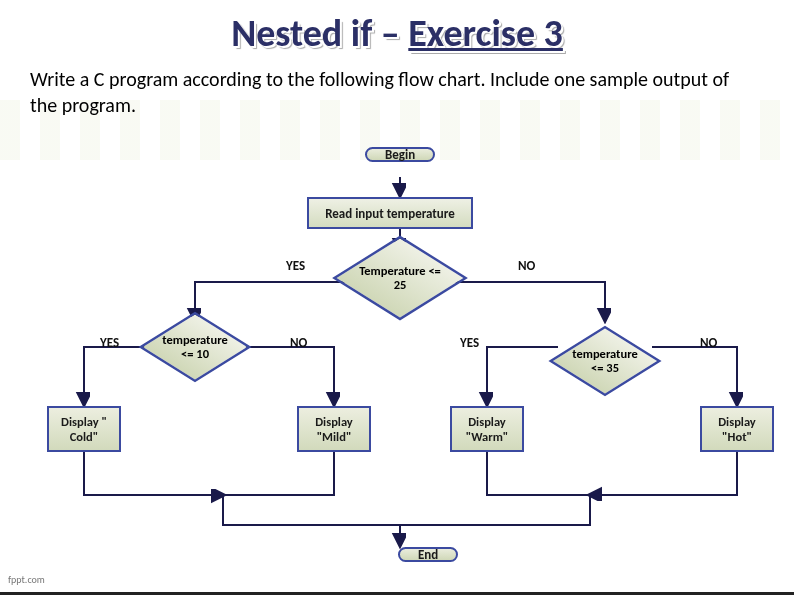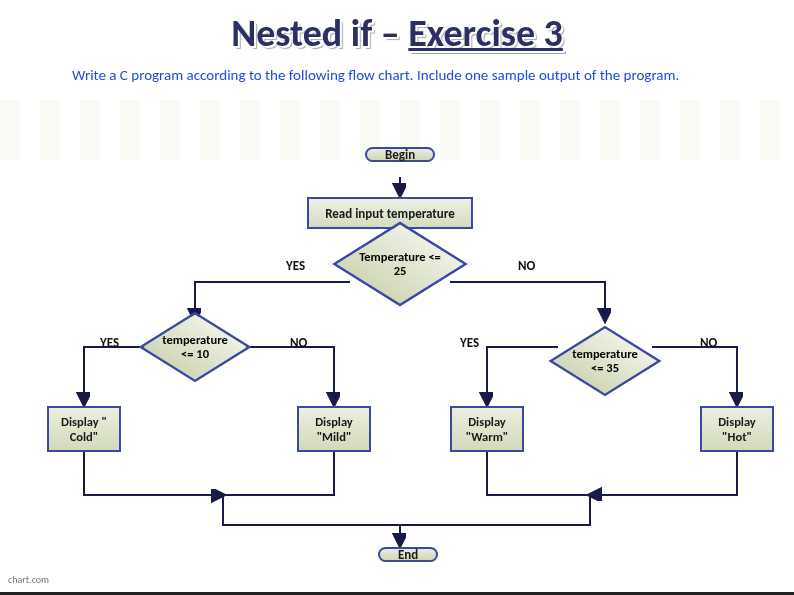--- a/index.html
+++ b/index.html
@@ -25,23 +25,23 @@
     text-align: center;
     font-size: 38px;
     font-weight: 700;
     color: #2b2f66;
     text-shadow: 2px 2px 0 #fff, 3px 3px 1px #aaa;
     padding-top: 10px;
     position: relative; z-index: 2;
   }
   .title .u { text-decoration: underline; text-decoration-thickness: 3px; }
   .prompt {
-    font-size: 15px;
-    color: #1d4ed8;
-    margin: 10px 50px 0 72px;
+    font-size: 20px;
+    color: #000000;
+    margin: 10px 50px 0 30px;
     line-height: 1.3;
     position: relative; z-index: 2;
   }
   .canvas {
     position: absolute;
     top: 0; left: 0; width: 794px; height: 595px;
     z-index: 1;
   }
   .node {
     position: absolute;
@@ -126,41 +126,41 @@
 <div class="title">
   <span>Nested if – </span><span class="u">Exercise 3</span>
 </div>
 
 <div class="prompt">Write a C program according to the following flow chart. Include one sample output of the program.</div>
 
 <div class="node terminator" style="left:365px; top:147px;">Begin</div>
 
 <div class="node process" style="left:307px; top:197px; width:166px;">Read input temperature</div>
 
-<div class="decision" style="left:370px; top:234px; width:60px; height:60px;text-decoration:underline;">
+<div class="decision" style="left:370px; top:248px; width:60px; height:60px;text-decoration:underline;">
   <div class="diamond diamond-wide"></div>
   <div class="dlabel">Temperature &lt;= 25</div>
 </div>
 
 <div class="decision" style="left:170px; top:322px; width:50px; height:50px;">
   <div class="diamond diamond-wide"></div>
   <div class="dlabel">temperature &lt;= 10</div>
 </div>
 
 <div class="decision" style="left:580px; top:336px; width:50px; height:50px;">
   <div class="diamond diamond-wide"></div>
   <div class="dlabel">temperature &lt;= 35</div>
 </div>
 
 <div class="node action" style="left:47px;  top:406px;">Display " Cold"</div>
 <div class="node action" style="left:297px; top:406px;">Display "Mild"</div>
 <div class="node action" style="left:450px; top:406px;">Display "Warm"</div>
 <div class="node action" style="left:700px; top:406px;">Display "Hot"</div>
 
-<div class="node terminator" style="left:378px; top:547px;">End</div>
+<div class="node terminator" style="left:398px; top:547px;">End</div>
 
 <div class="edge-label" style="left:286px; top:258px;">YES</div>
 <div class="edge-label" style="left:518px; top:258px;">NO</div>
 
 <div class="edge-label" style="left:100px; top:335px;">YES</div>
 <div class="edge-label" style="left:290px; top:335px;">NO</div>
 
 <div class="edge-label" style="left:460px; top:335px;">YES</div>
 <div class="edge-label" style="left:700px; top:335px;">NO</div>
 
@@ -195,13 +195,13 @@
 
   <path d="M487 448 L487 495 L590 495"></path>
 
   <path d="M737 448 L737 495 L590 495" marker-end="url(#ah)"></path>
 
   <path d="M590 495 L590 525 L400 525"></path>
 
   <line x1="400" y1="525" x2="400" y2="545" marker-end="url(#ah)"></line>
 </svg>
 
-<div class="footer">chart.com</div>
+<div class="footer">fppt.com</div>
 
 </body></html>

